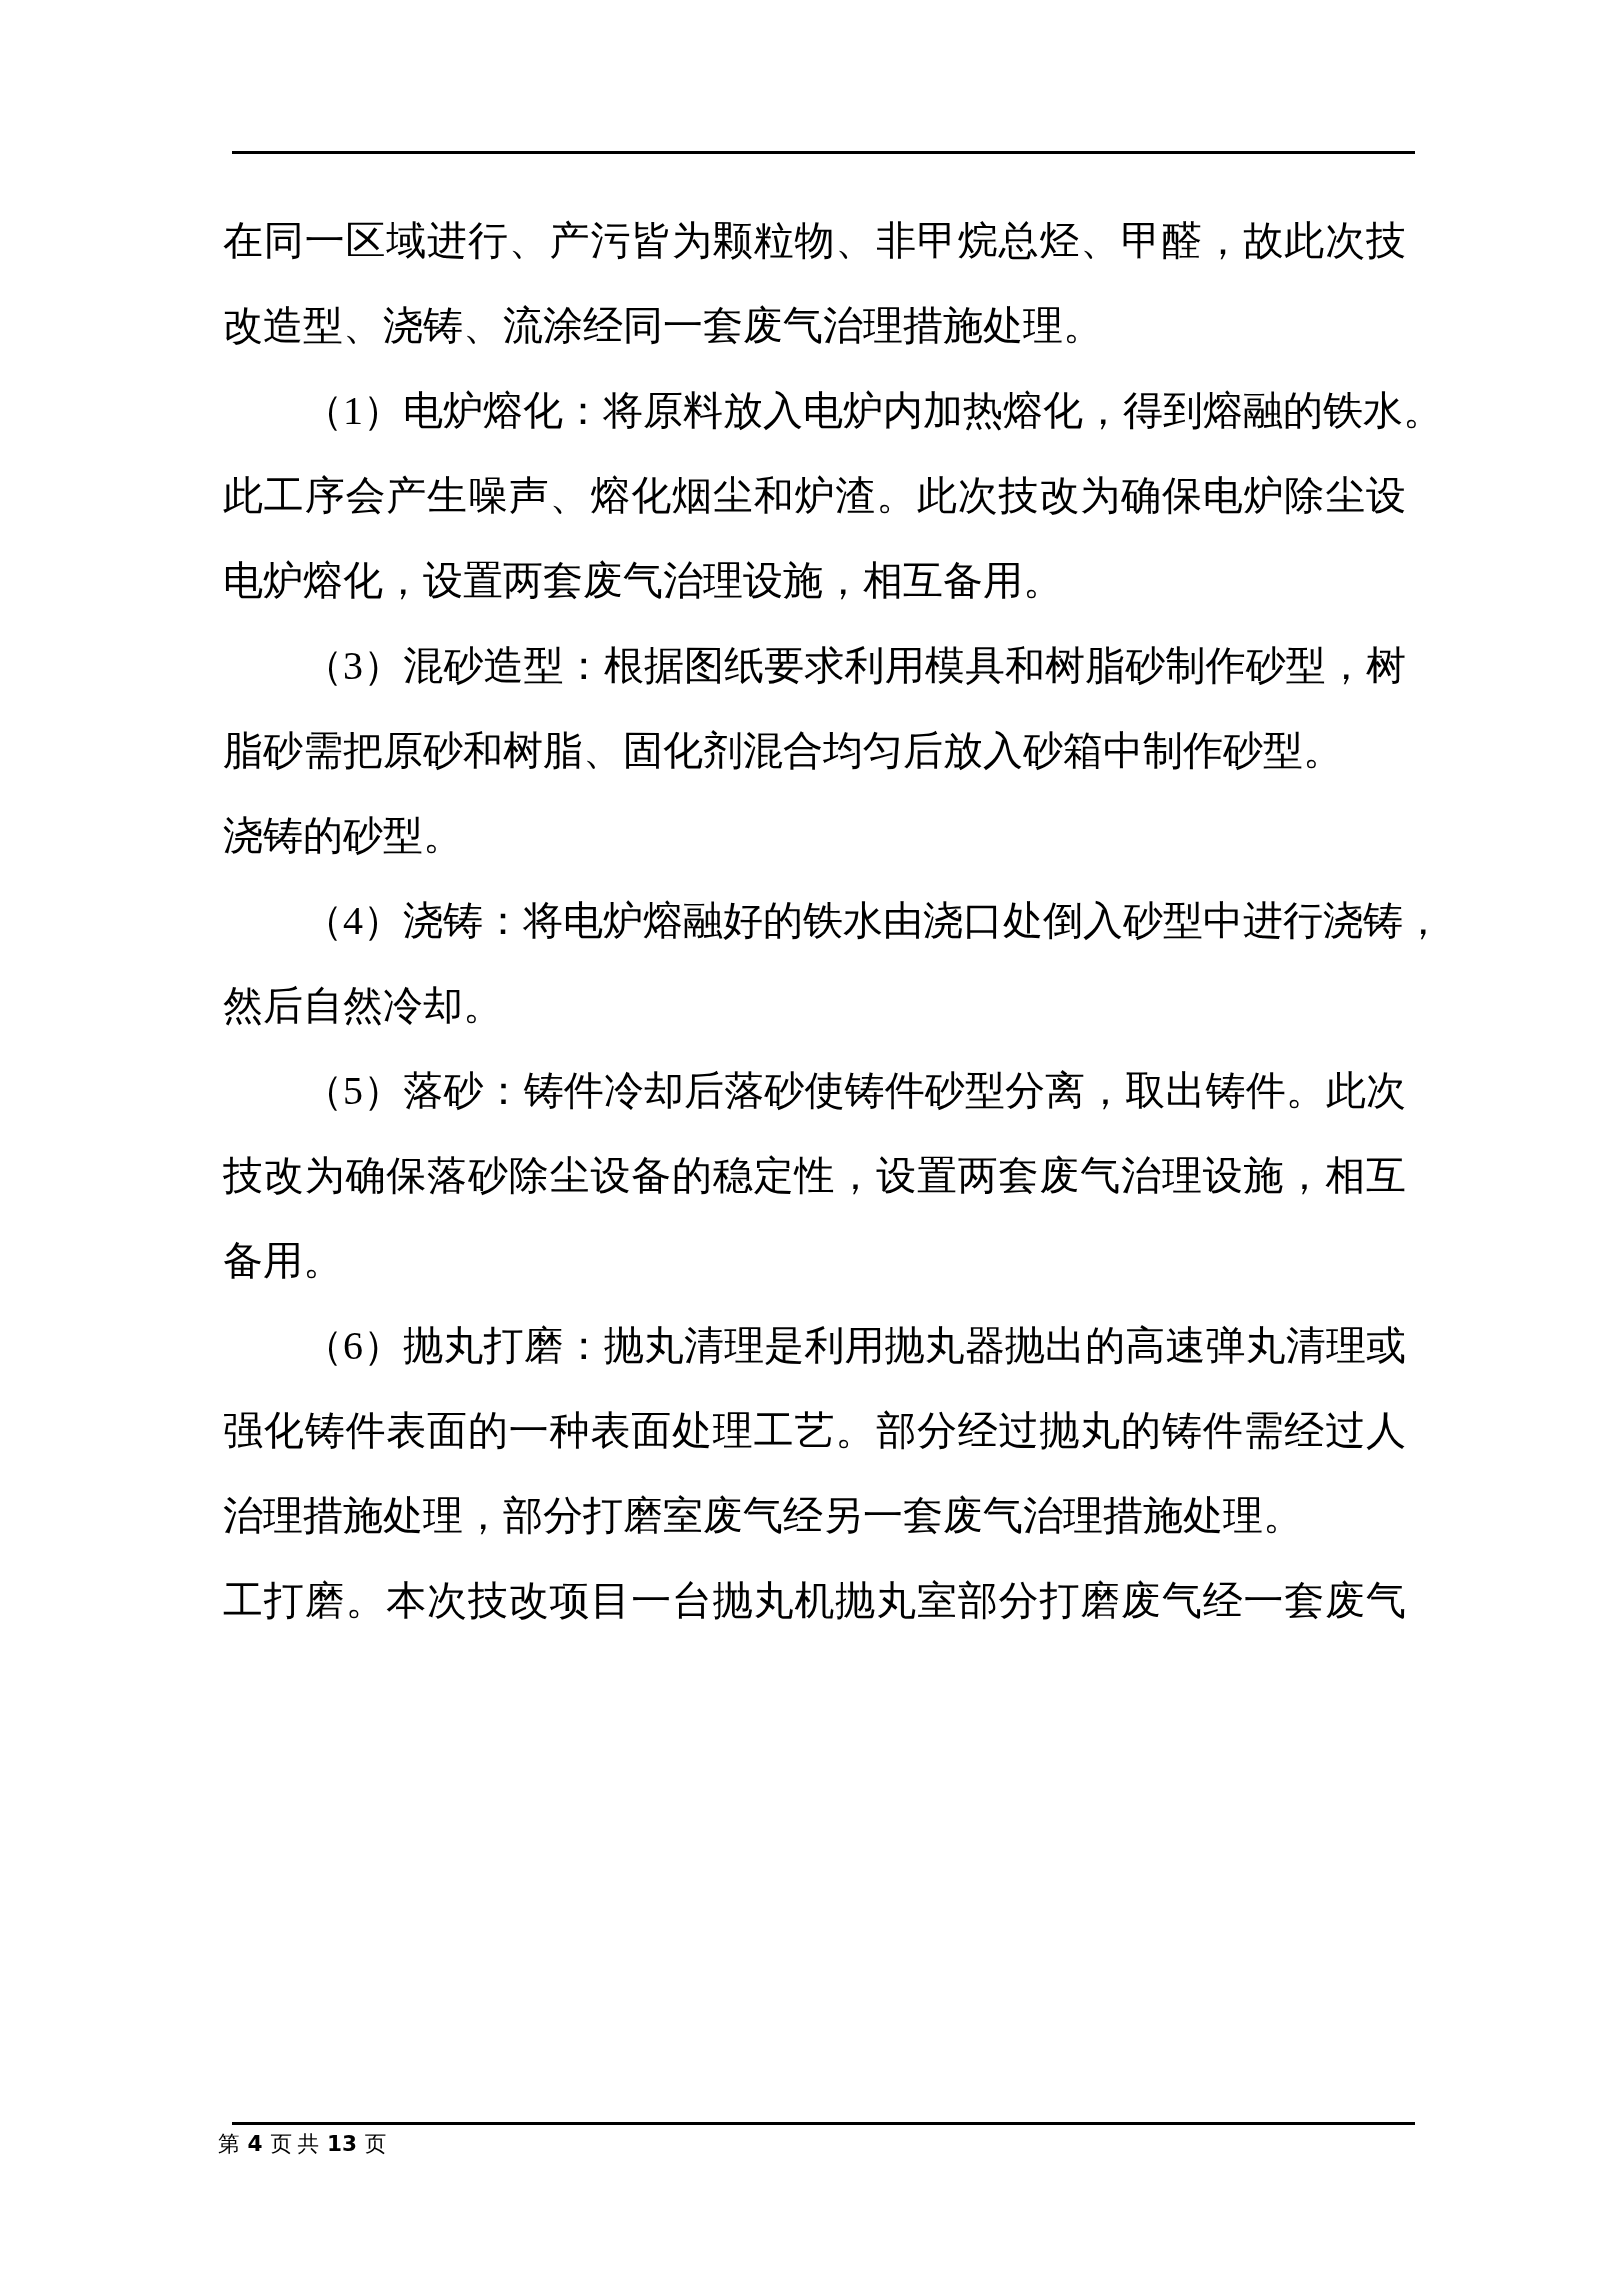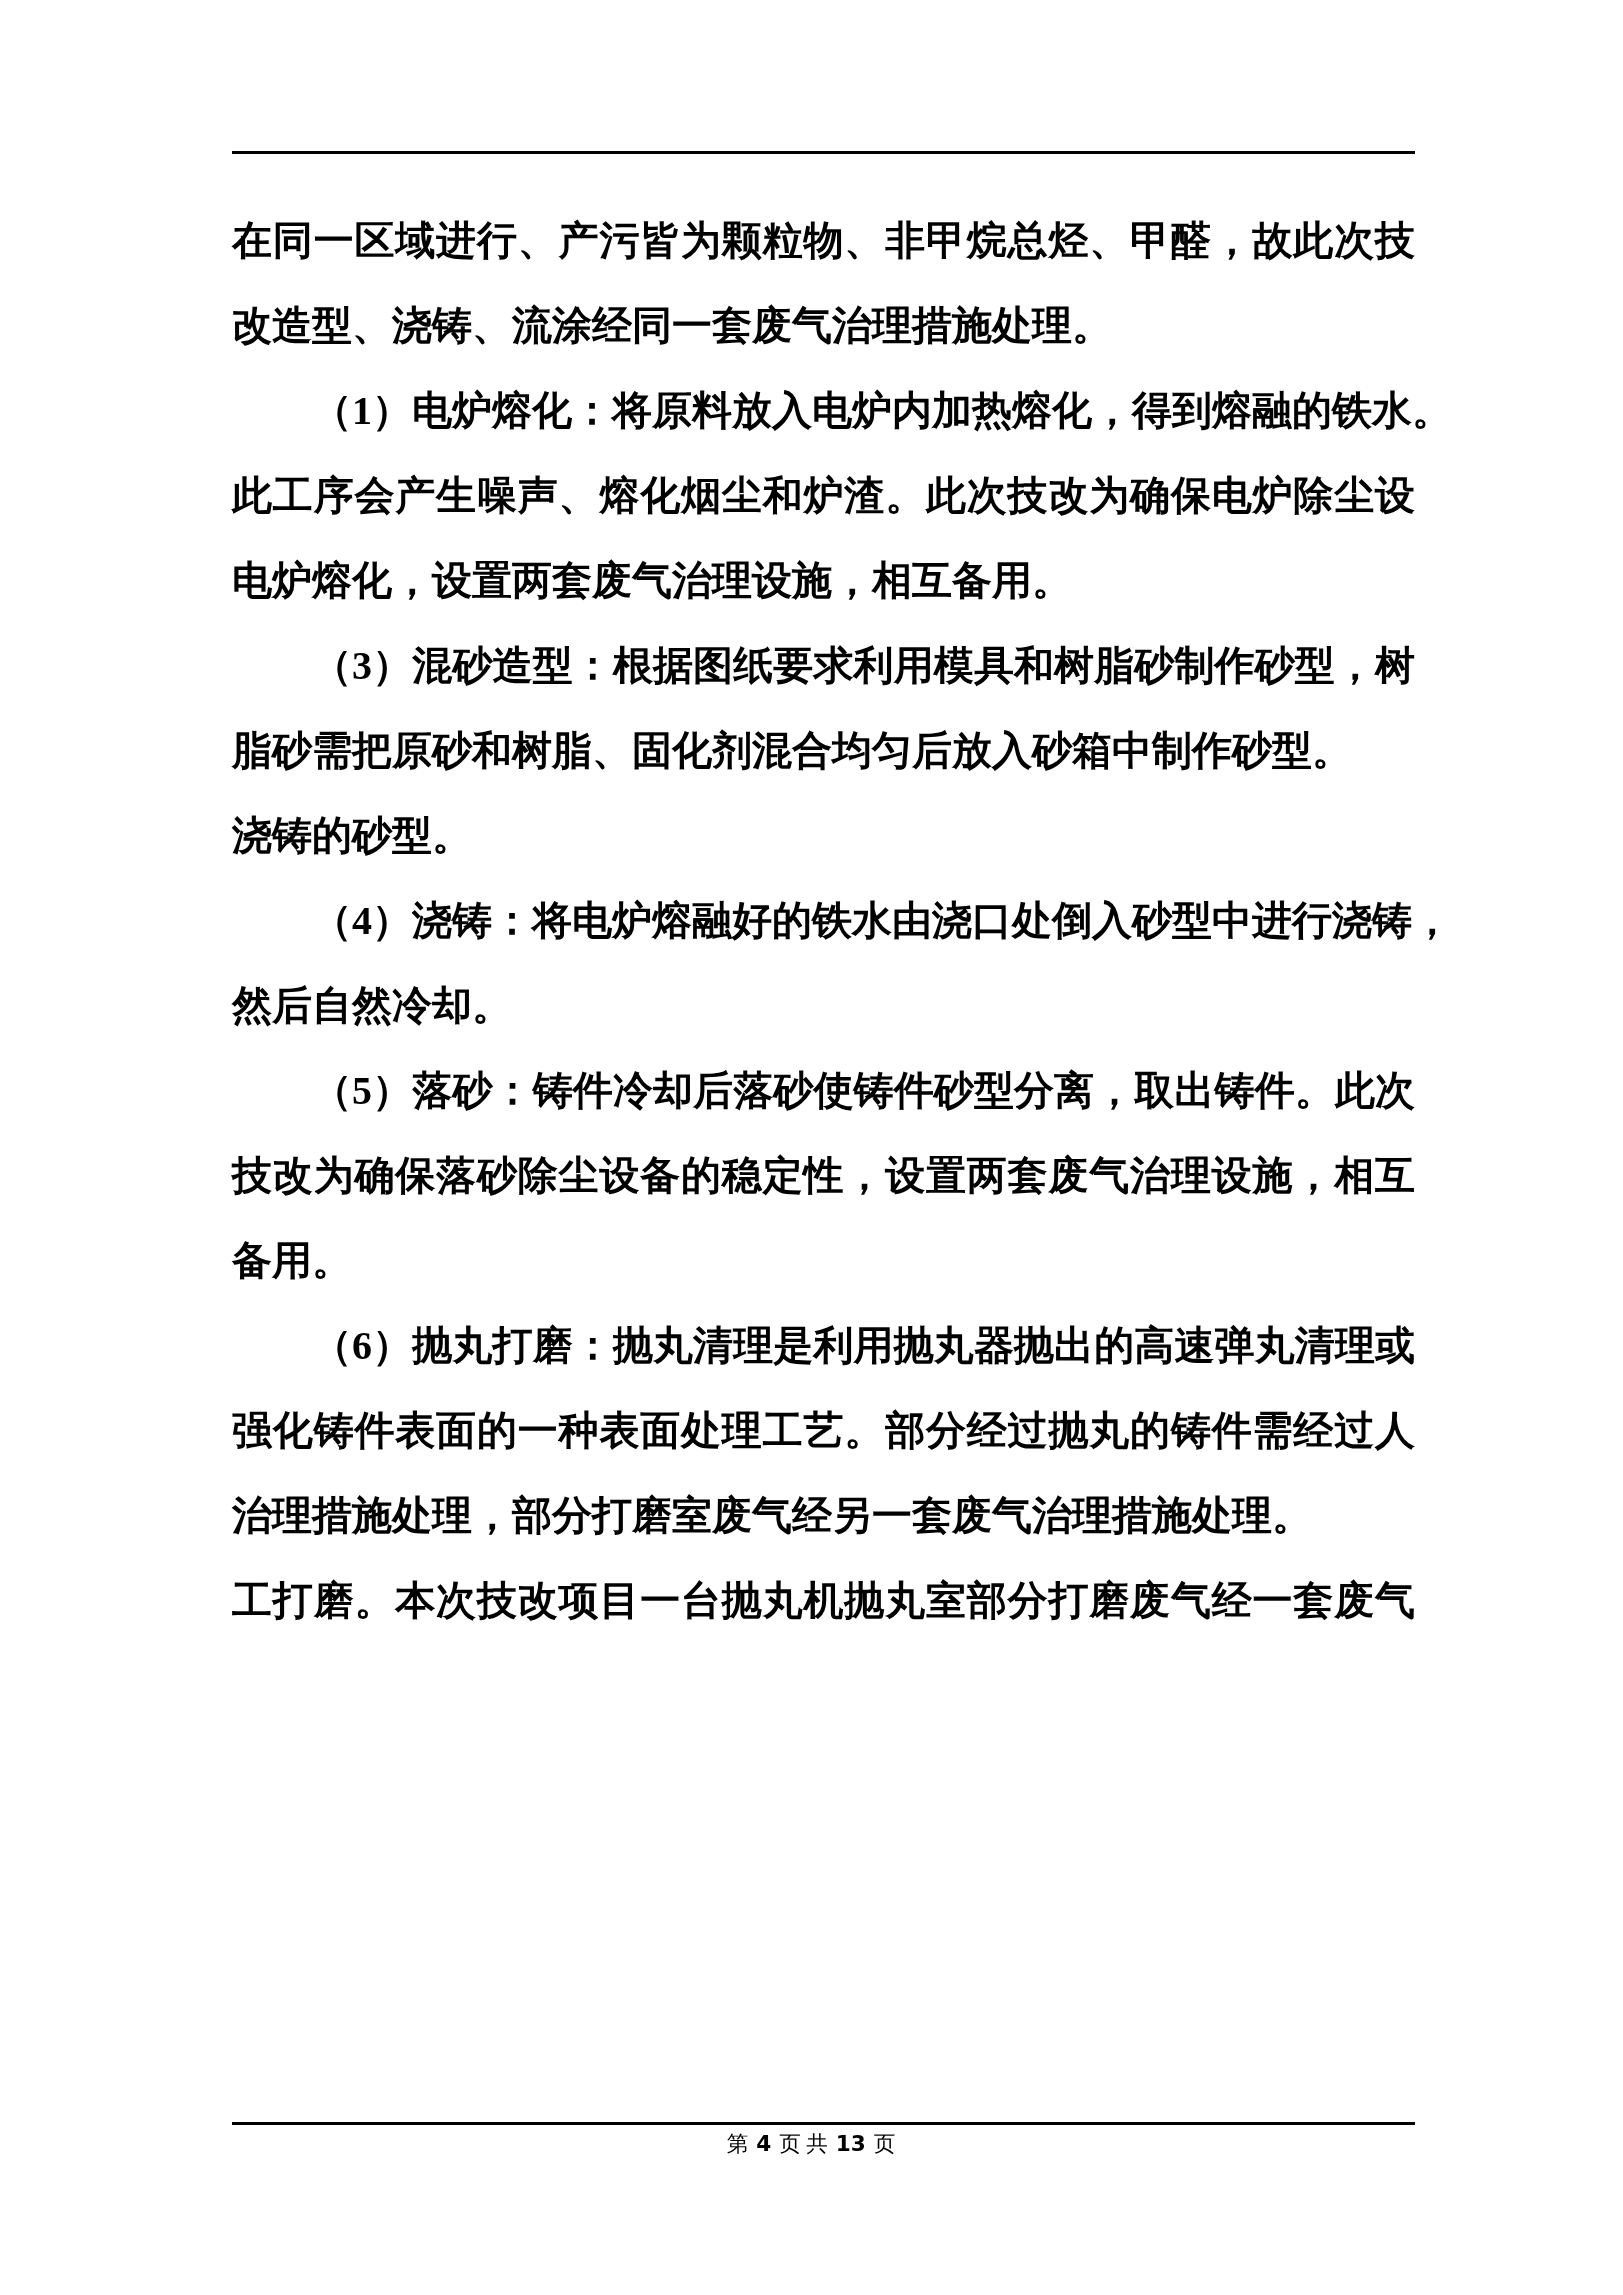--- a/index.html
+++ b/index.html
@@ -12,23 +12,22 @@
     color: #000000;
   }
   .header-rule {
     position: absolute;
     left: 232px; top: 151px;
     width: 1183px; height: 2.9px;
     background: #000000;
   }
   .content {
     position: absolute;
-    left: 232px; top: 198px;
+    left: 223px; top: 198px;
     width: 1183px;
-    font-weight: bold;
   }
   .para { margin: 0; padding: 0; }
   .line {
     height: 85px;
     line-height: 85px;
     font-size: 40px;
     white-space: nowrap;
     text-align: justify;
     text-align-last: justify;
     color: #000000;
@@ -36,23 +35,23 @@
   .line.end { text-align-last: left; }
   .line.indent { text-indent: 80px; }
   .footer-rule {
     position: absolute;
     left: 232px; top: 2122px;
     width: 1183px; height: 2.9px;
     background: #000000;
   }
   .footer {
     position: absolute;
-    left: 240px; top: 2128px;
+    left: 218px; top: 2128px;
     width: 1142px;
-    text-align: center;
+    text-align: left;
     font-size: 21.6px;
     line-height: 31px;
     color: #000000;
     white-space: nowrap;
   }
   .footer .num {
     font-family: "DejaVu Sans", "Liberation Sans", sans-serif;
     font-weight: 700;
     margin: 0 7.9px;
   }

